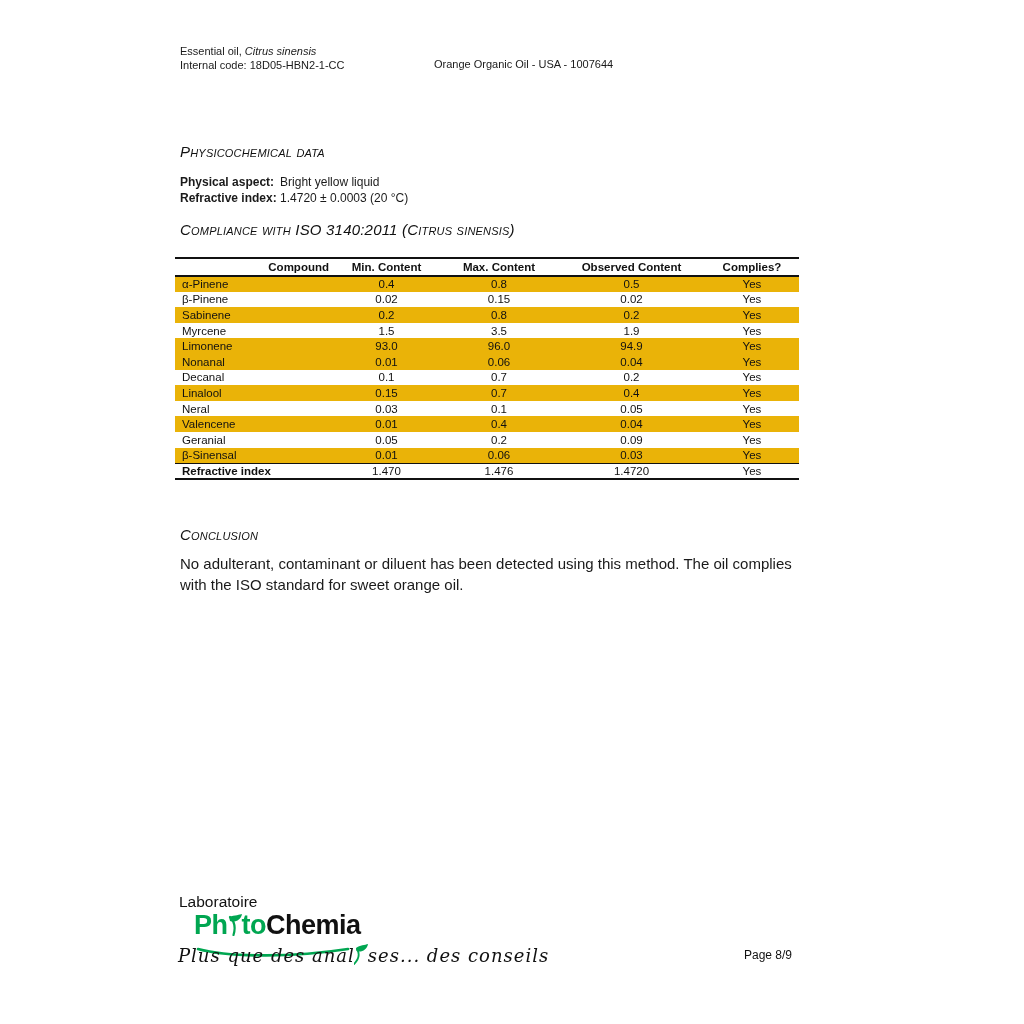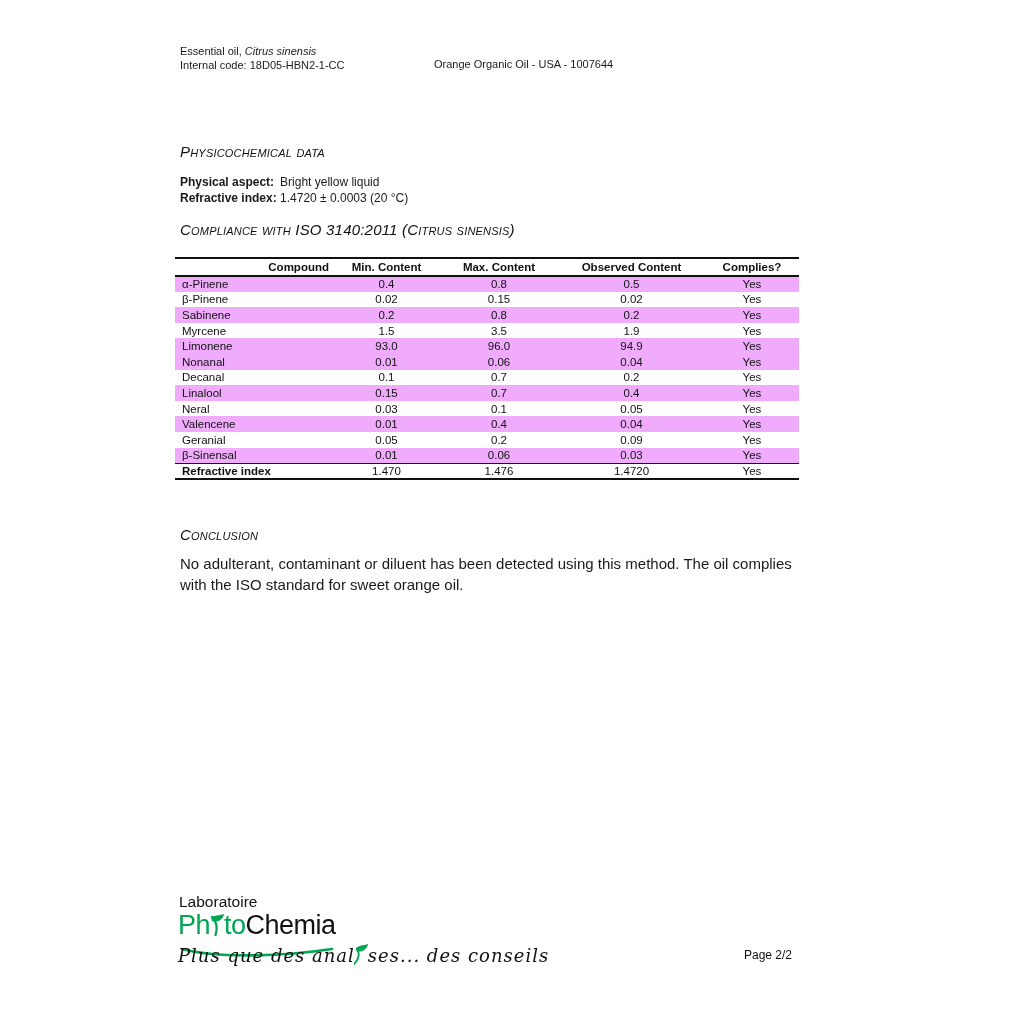--- a/index.html
+++ b/index.html
@@ -21,30 +21,30 @@
   .label-gap { display:inline-block; width:6px; }
 
   
   .cmp-table { position:absolute; left:175px; top:257px; width:624px; border-collapse:collapse;
                font-size:11.5px; color:#111; border-bottom:2.4px solid #111; }
   .cmp-table thead th { border-top:2.2px solid #111; border-bottom:2.2px solid #111;
                font-weight:bold; height:18px; text-align:center; padding:0 4px; font-size:11.5px; }
   .cmp-table thead th.col-compound { text-align:right; }
   .cmp-table td { height:15.6px; padding:0 4px; text-align:center; }
   .cmp-table td.col-compound { text-align:left; padding-left:7px; }
-  tr.shaded { background:#f0abfc;margin-top:36px; }
+  tr.shaded { background:#eab308;margin-top:36px; }
   tr.footer-row td { border-top:1.7px solid #111; }
   tr.footer-row td.col-compound { font-weight:bold; }
 
   .conclusion-text { position:absolute; left:180px; top:553px; width:640px; font-size:15px; line-height:21px; }
 
   
   .logo-block { position:absolute; left:178px; top:893px; }
   .logo-lab { font-size:15.5px; color:#111; margin:0 0 1px 1px; }
-  .logo-brand { font-size:27px; font-weight:normal; letter-spacing:-0.5px; line-height:26px; position:relative; }
+  .logo-brand { font-size:27px; font-weight:bold; letter-spacing:-0.5px; line-height:26px; position:relative;margin-left:16px; }
   .logo-green { color:#00A651; }
   .logo-black { color:#111; }
   .leafy { display:inline-block; width:16px; height:22px; vertical-align:-2px; margin:0 -1px; }
   .swoosh { position:absolute; left:2px; top:24px; }
   .tagline { position:absolute; left:178px; top:944px; font-family:"DejaVu Serif", serif; font-style:italic;
              font-size:18px; letter-spacing:1px; color:#111; white-space:nowrap; }
   .tagline-leaf { display:inline-block; width:15px; height:22px; vertical-align:-4px; margin:0 -1px; }
   .page-number { position:absolute; left:744px; top:948px; font-size:12px; color:#111; }
 
   
@@ -200,21 +200,21 @@
       <span class="swoosh"><svg width="160" height="12" viewBox="0 0 160 12">
             <path d="M2 3 C 35 12, 100 11, 152 3" stroke="#00A651" stroke-width="2.6" fill="none" stroke-linecap="round"></path>
           </svg></span>
     </div>
   </div>
   <div class="tagline"><span>Plus que des anal</span><span class="tagline-leaf"><svg width="15" height="22" viewBox="0 0 15 22">
           <path d="M2 4 C 6 1, 11 1, 14 0 C 13 6, 7 9, 2.5 7 Z" fill="#00A651"></path>
           <path d="M3 5 C 6 10, 5 15, 0 20" stroke="#00A651" stroke-width="1.8" fill="none" stroke-linecap="round"></path>
         </svg></span><span>ses... des conseils</span></div>
 
-  <div class="page-number">Page 2/2</div>
+  <div class="page-number">Page 8/9</div>
 
   <div class="rail">
     <div class="rail-line top"></div>
     <div class="rail-text">628 Boulevard du Saguenay, Saguenay (Qc)  G7J 1H4 | www.phytochemia.com</div>
     <div class="rail-line bottom"></div>
   </div>
 
 </div>
 
 </body></html>

